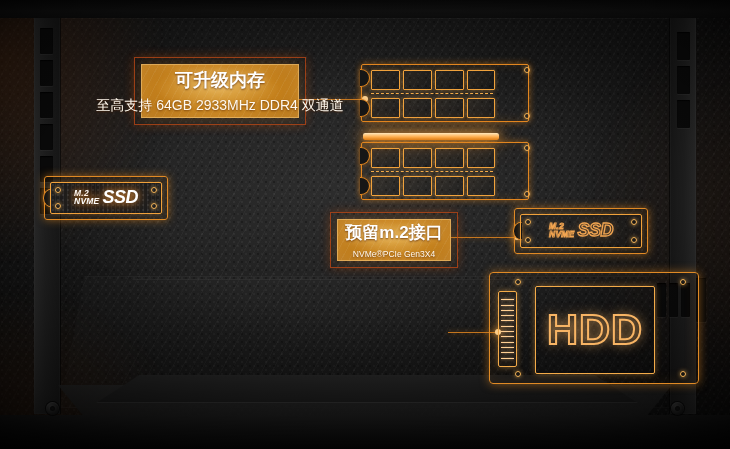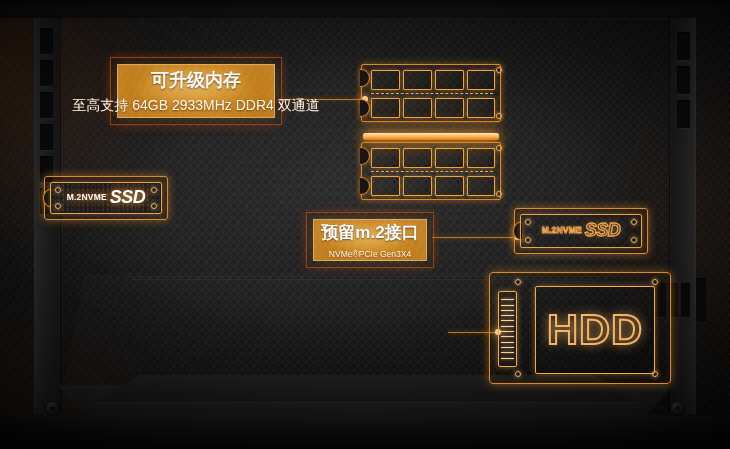--- a/index.html
+++ b/index.html
@@ -90,21 +90,21 @@
   .corner-screw::after{
     content:"";position:absolute;inset:4px;border-radius:50%;
     background:radial-gradient(circle,#1a1a1a,#0a0a0a);
   }
   .diag-panel{
     position:absolute;border:1px solid rgba(255,255,255,.035);
     background:linear-gradient(135deg, rgba(255,255,255,.022), transparent 55%);
   }
 
   
-  .wf{position:absolute;}
+  .wf{position:absolute;padding-left:28px;}
   .wf-box{
     position:absolute;inset:0;
     border:1.6px solid #e2861f;
     box-shadow:0 0 7px rgba(226,134,31,.55), inset 0 0 9px rgba(226,134,31,.16);
     border-radius:2px;
   }
   .chip{
     position:absolute;border:1.4px solid #f0a23c;border-radius:1px;
     box-shadow:0 0 4px rgba(240,162,60,.45);
     background:linear-gradient(135deg, rgba(255,170,60,.05), rgba(0,0,0,.18));
@@ -152,22 +152,22 @@
     position:absolute;left:-1px;top:50%;transform:translateY(-50%);
     width:8px;height:17px;border:1.5px solid #e08a25;border-right:none;
     border-radius:9px 0 0 9px;background:#141414;
     box-shadow:0 0 5px rgba(224,138,37,.5);
   }
   .ssd-label{
     display:flex;align-items:center;gap:3px;
     transform:translateY(-1px);
   }
   .ssd-small{
-    display:flex;flex-direction:row;line-height:.95;
-    font-weight:bold;letter-spacing:.2px;justify-content:space-between;
+    display:flex;flex-direction:column;line-height:.95;
+    font-weight:bold;font-style:italic;letter-spacing:.2px;justify-content:space-between;
   }
   .ssd-small span{font-size:8.5px;}
   .ssd-big{font-size:18px;font-weight:bold;font-style:italic;letter-spacing:-.5px;}
   .txt-solid{color:#ffffff;text-shadow:0 0 7px rgba(255,160,60,.85),0 0 14px rgba(255,130,20,.5);}
   .txt-hollow{
     color:transparent;-webkit-text-stroke:1.3px #f2a551;
     text-shadow:0 0 8px rgba(242,165,81,.6);
   }
   .txt-hollow-sm{
     color:transparent;-webkit-text-stroke:.9px #f2a551;
@@ -193,21 +193,21 @@
     position:absolute;border:1.4px solid #f3ab49;border-radius:2px;
     box-shadow:0 0 6px rgba(243,171,73,.5);
     background:rgba(255,160,60,.05);
     display:flex;flex-direction:column;justify-content:space-evenly;
     padding:3px 2px;box-sizing:border-box;
   }
   .hdd-conn i{display:block;height:0;border-top:1.4px solid #ffcf93;
     box-shadow:0 0 3px rgba(255,207,147,.8);}
 
   
-  .callout{position:absolute;}
+  .callout{position:absolute;margin-left:24px;}
   .callout .frame{
     position:absolute;inset:0;
     border:1.4px solid rgba(190,70,22,.78);
     box-shadow:0 0 10px rgba(200,80,20,.30);
   }
   .callout .panel{
     position:absolute;inset:7px;
     background:
       radial-gradient(ellipse 110% 130% at 50% 46%, #d69425 0%, #c4801c 34%, #b06f14 60%, #8d550d 100%);
     border:1px solid rgba(255,214,140,.55);

